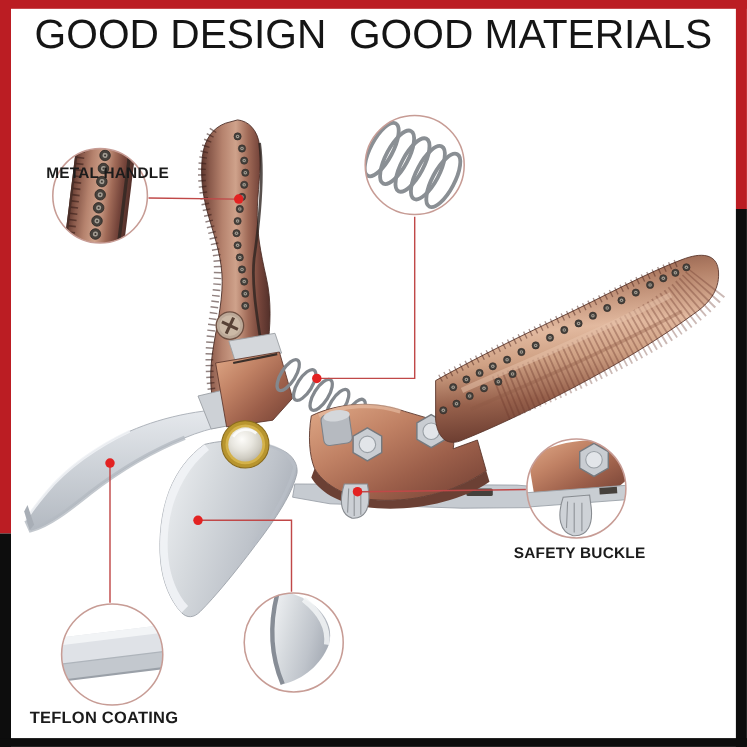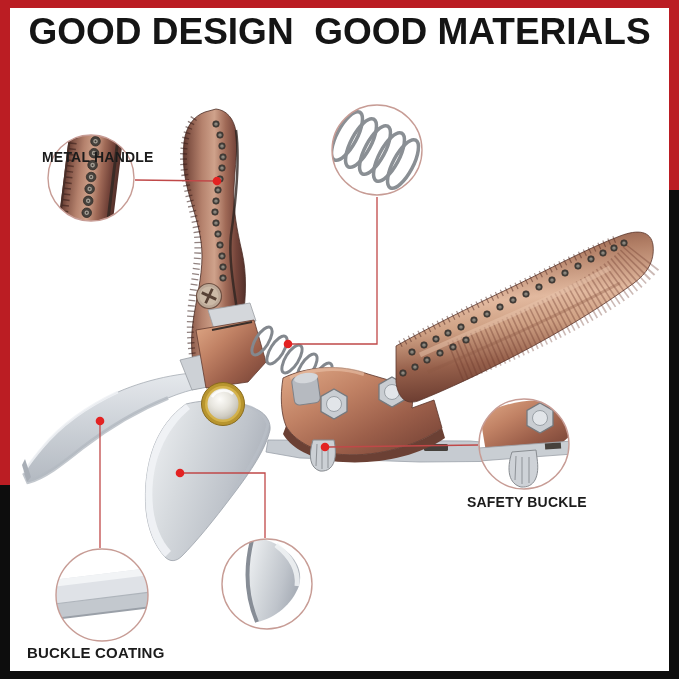--- a/index.html
+++ b/index.html
@@ -9,21 +9,21 @@
   }
   .b{position:absolute;}
   .b-top{left:0;top:0;width:679px;height:8px;background:var(--border_red);}
   .b-left-red{left:0;top:0;width:10px;height:485px;background:var(--border_red);}
   .b-left-black{left:0;top:485px;width:10px;height:194px;background:var(--border_black);}
   .b-right-red{left:669px;top:0;width:10px;height:190px;background:var(--border_red);}
   .b-right-black{left:669px;top:190px;width:10px;height:489px;background:var(--border_black);}
   .b-bottom{left:0;top:671px;width:679px;height:8px;background:var(--border_black);}
   .title{
     position:absolute;left:10px;right:10px;top:11px;text-align:center;
-    font-size:37px;font-weight:bold;letter-spacing:0;color:var(--title_color);
+    font-size:37px;font-weight:normal;letter-spacing:0;color:var(--title_color);
     white-space:pre;
   }
   .label{
     position:absolute;font-weight:bold;font-size:14px;color:var(--label_color);
     white-space:nowrap;letter-spacing:.2px;
   }
   .lb-metal{left:42px;top:110px;margin-top:39px;}
   .lb-spring{left:291px;top:78px;}
   .lb-buckle{left:467px;top:494px;text-align:center;}
   .lb-teflon{left:27px;top:644px;font-size:15px;}
@@ -320,15 +320,15 @@
       <circle class="co-dot" cx="217" cy="181" r="4.3"></circle>
       <circle class="co-dot" cx="288" cy="344" r="4.3"></circle>
       <circle class="co-dot" cx="325" cy="447" r="4.3"></circle>
       <circle class="co-dot" cx="100" cy="421" r="4.3"></circle>
       <circle class="co-dot" cx="180" cy="473" r="4.3"></circle>
     </g>
   </svg>
 
   <div class="label lb-metal">METAL HANDLE</div>
   <div class="label lb-buckle">SAFETY BUCKLE</div>
-  <div class="label lb-teflon">BUCKLE COATING</div>
+  <div class="label lb-teflon">TEFLON COATING</div>
 
 </div>
 
 </body></html>

